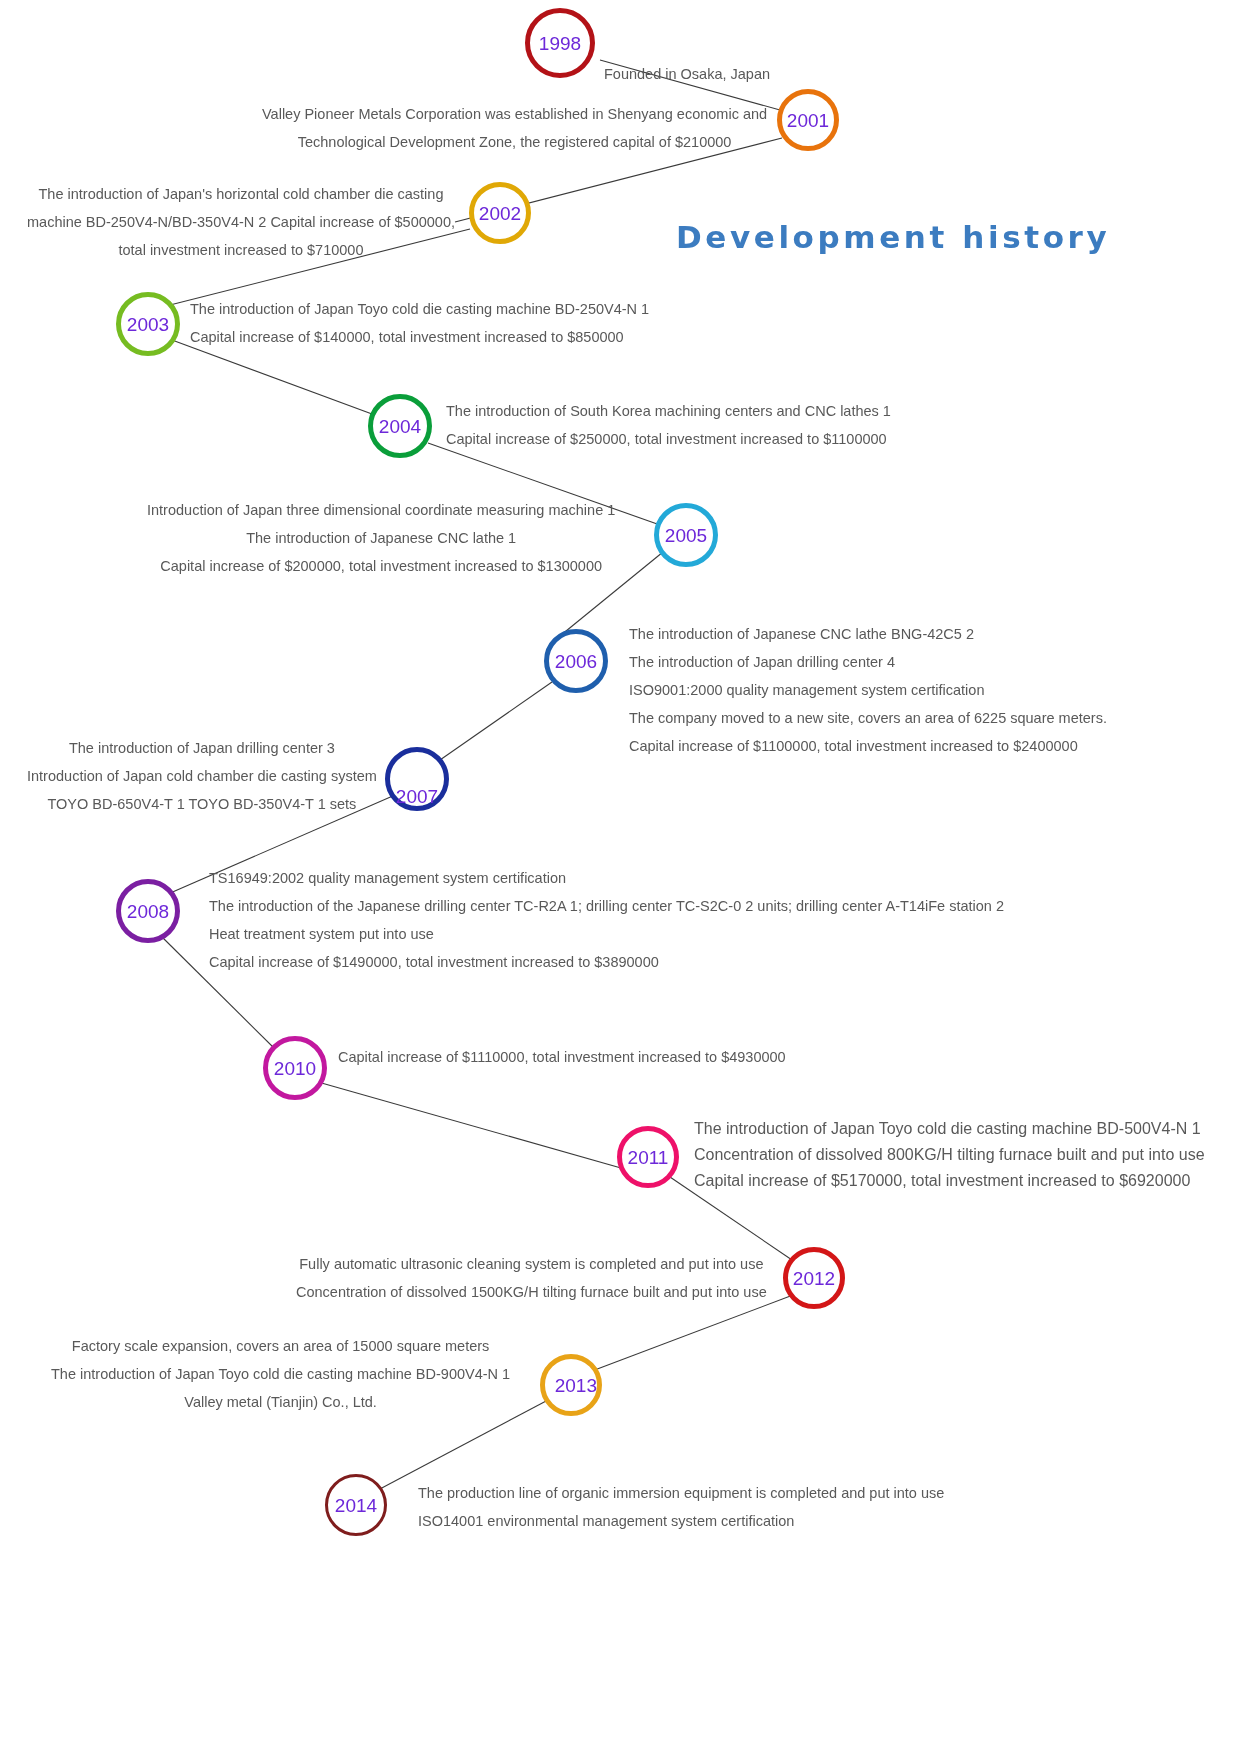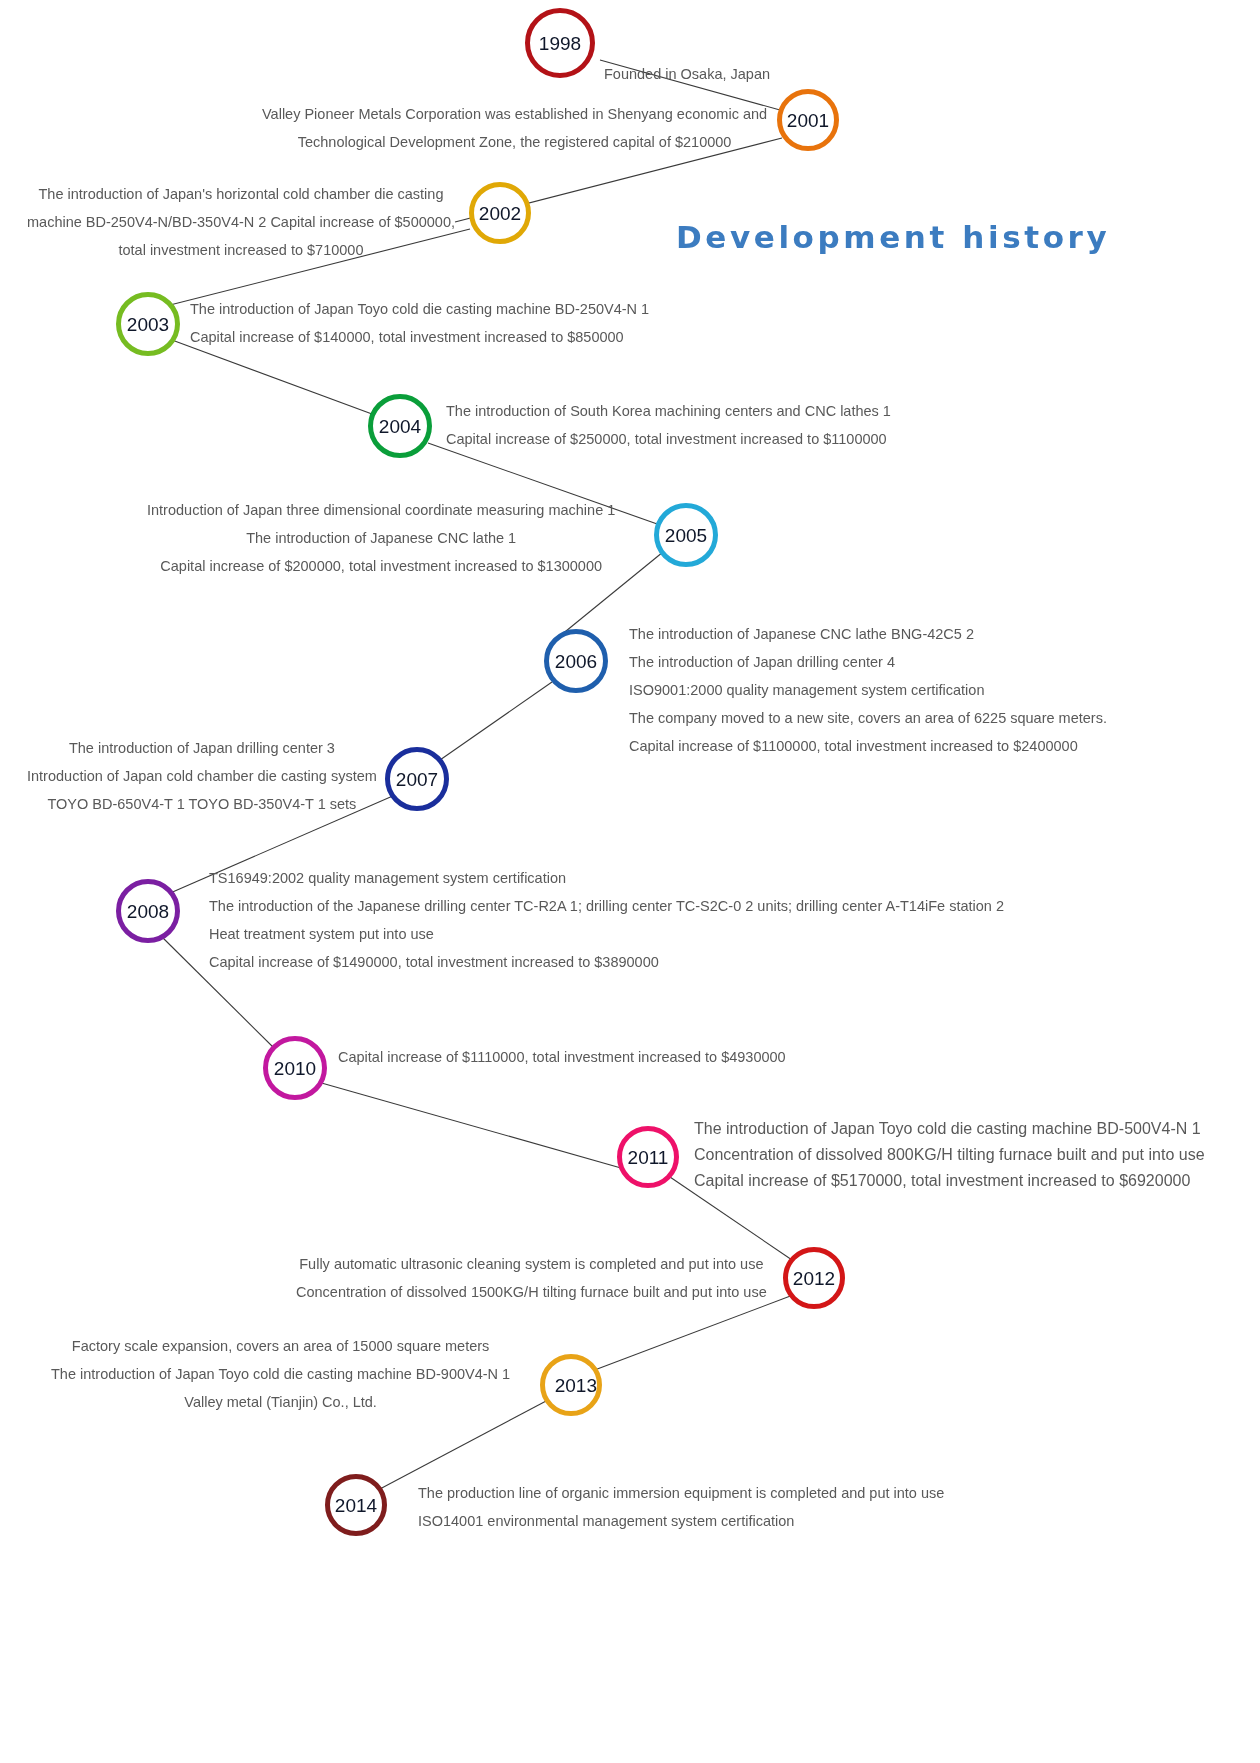--- a/index.html
+++ b/index.html
@@ -28,21 +28,21 @@
     display:flex;
     align-items:center;
     justify-content:center;
     box-sizing:border-box;
     background:#ffffff;
     z-index:5;
   }
   .node .yr{
     font-family:"Liberation Sans","DejaVu Sans",sans-serif;
     font-size:19px;
-    color:#0f172a;
+    color:#6d28d9;
     letter-spacing:0px;
     line-height:1;
     white-space:nowrap;
   }
   .block{
     position:absolute;
     z-index:4;
   }
   .block .ln{
     font-size:14.5px;
@@ -148,21 +148,21 @@
     <span class="yr">2006</span>
   </div>
   <div class="block right" style="left:629px;top:620px;">
     <div class="ln">The introduction of Japanese CNC lathe BNG-42C5 2</div>
     <div class="ln">The introduction of Japan drilling center 4</div>
     <div class="ln">ISO9001:2000 quality management system certification</div>
     <div class="ln">The company moved to a new site, covers an area of 6225 square meters.</div>
     <div class="ln">Capital increase of $1100000, total investment increased to $2400000</div>
   </div>
 
-  <div class="node" style="left:385px;top:747px;width:64px;height:64px;border:5px solid #1a2e9c;">
+  <div class="node" style="left:385px;top:747px;width:64px;height:64px;border:5px solid #1a2e9c;align-items:flex-end;">
     <span class="yr">2007</span>
   </div>
   <div class="block left" style="left:27px;top:734px;">
     <div class="ln">The introduction of Japan drilling center 3</div>
     <div class="ln">Introduction of Japan cold chamber die casting system</div>
     <div class="ln">TOYO BD-650V4-T 1 TOYO BD-350V4-T 1 sets</div>
   </div>
 
   <div class="node" style="left:116px;top:879px;width:64px;height:64px;border:5px solid #7b1fa2;">
     <span class="yr">2008</span>
@@ -200,21 +200,21 @@
 
   <div class="node" style="left:540px;top:1354px;width:62px;height:62px;border:5px solid #e8a317;justify-content:flex-end;">
     <span class="yr">2013</span>
   </div>
   <div class="block left" style="left:51px;top:1332px;">
     <div class="ln">Factory scale expansion, covers an area of 15000 square meters</div>
     <div class="ln">The introduction of Japan Toyo cold die casting machine BD-900V4-N 1</div>
     <div class="ln">Valley metal (Tianjin) Co., Ltd.</div>
   </div>
 
-  <div class="node" style="left:325px;top:1474px;width:62px;height:62px;border:5px solid #7f1d1d;justify-content:center;">
+  <div class="node" style="left:325px;top:1474px;width:62px;height:62px;border:3px solid #7f1d1d;justify-content:center;">
     <span class="yr">2014</span>
   </div>
   <div class="block right" style="left:418px;top:1479px;">
     <div class="ln">The production line of organic immersion equipment is completed and put into use</div>
     <div class="ln">ISO14001 environmental management system certification</div>
   </div>
 
 </div>
 
 </body></html>

